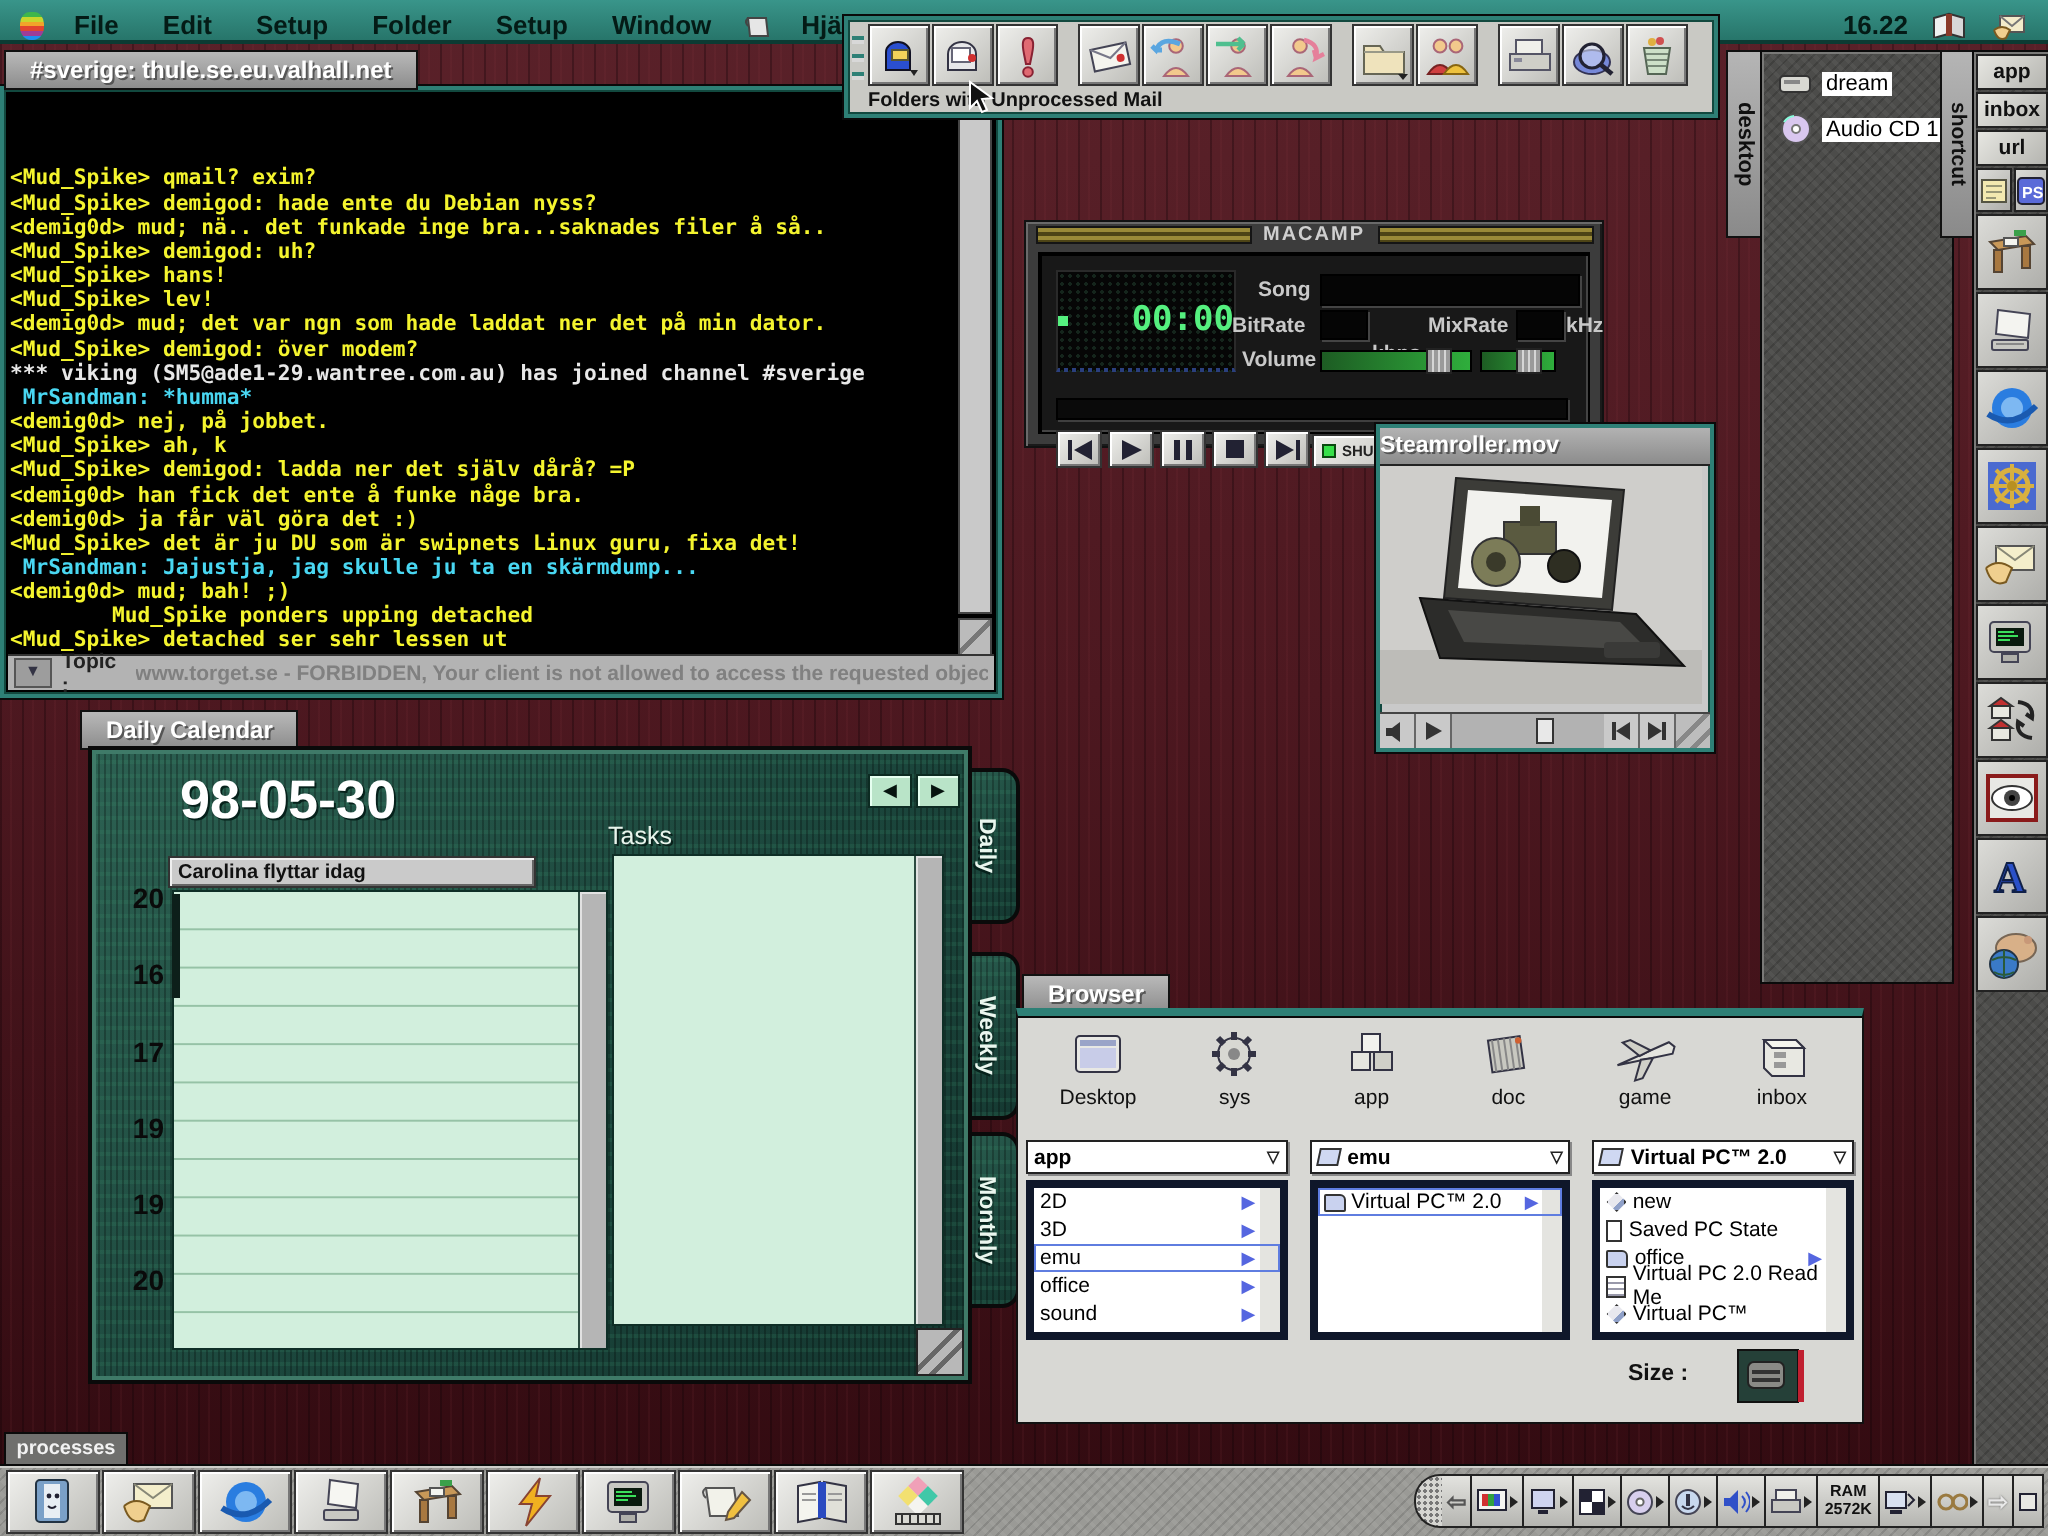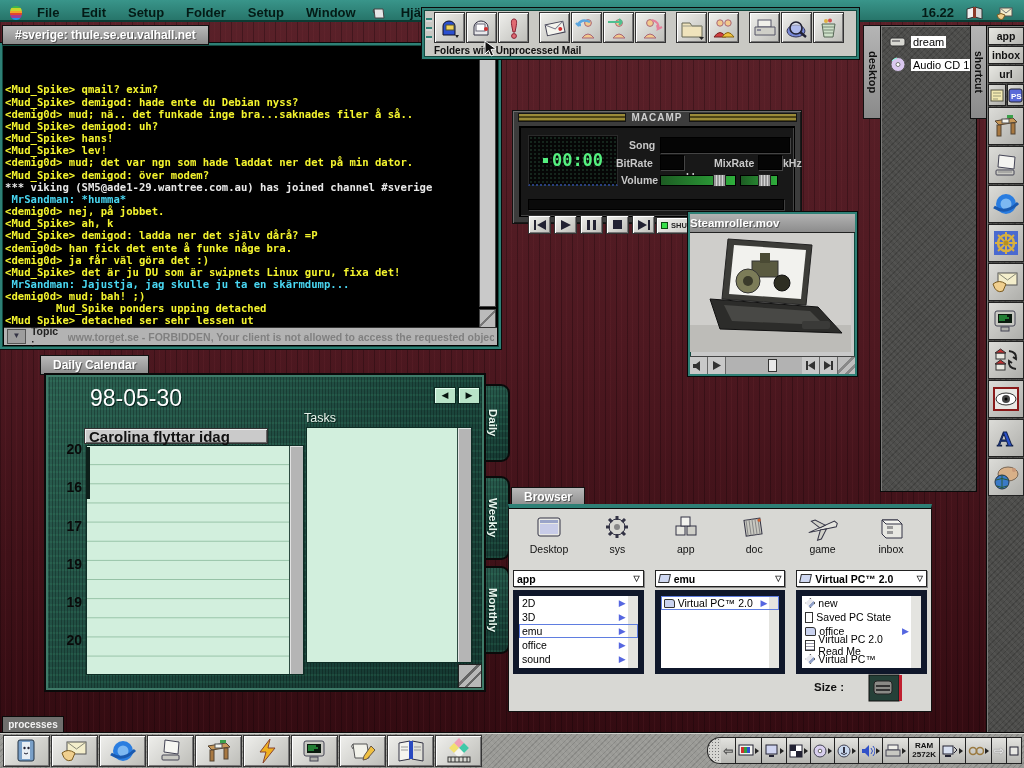--- a/index.html
+++ b/index.html
@@ -53,21 +53,21 @@
     box-shadow:inset 1px 1px 0 #6a6a6a,inset -1px -1px 0 #1a1a1a;z-index:6}
   .ma-title{height:12px;display:flex;align-items:center;justify-content:center;gap:6px;
     color:#cfcfcf;font-size:10px;font-weight:bold;letter-spacing:1px}
   .ma-bars{width:106px;height:7px;border:1px solid #151515;
     background:repeating-linear-gradient(180deg,#9a8a38 0 2px,#4d4416 2px 4px)}
   .ma-body{position:absolute;left:6px;top:15px;right:6px;bottom:6px;background:#181818;border:1px solid #000;
     box-shadow:inset 1px 1px 0 #000,inset -1px -1px 0 #444}
   .ma-led{position:absolute;left:8px;top:8px;width:88px;height:48px;background:#060606;border:1px solid #2a2a2a;
     background-image:radial-gradient(#15251c 1px,transparent 1px);background-size:4px 4px;
     color:#55f07f;font-family:"DejaVu Sans Mono",monospace;font-weight:bold;font-size:17px;
-    display:flex;align-items:center;justify-content:center;border-bottom:2px dotted #2a3f7e}
+    display:flex;align-items:center;justify-content:space-between;border-bottom:2px dotted #2a3f7e}
   .ma-led .dot{width:5px;height:5px;background:#55f07f;margin-right:4px}
   .ma-lbl{color:#c9c9c9;font-size:10.5px;font-weight:bold;position:absolute}
   .ma-field{position:absolute;background:#050505;border:1px solid #000;box-shadow:1px 1px 0 #444}
   .ma-vol{position:absolute;height:9px;background:linear-gradient(90deg,#1d5c23,#2fae3c);border:1px solid #000}
   .ma-thumb{position:absolute;width:11px;height:11px;top:-2px;border:1px solid #222;
     background:repeating-linear-gradient(90deg,#9a9a9a 0 2px,#d5d5d5 2px 3px)}
   .ma-prog{position:absolute;left:8px;right:10px;top:72px;height:9px;background:#0a0a0a;border:1px solid #000;box-shadow:1px 1px 0 #3f3f3f}
   .ma-tr{position:absolute;left:8px;top:88px;display:flex;gap:3px}
   .ma-btn{width:21px;height:17px;display:flex;align-items:center;justify-content:center}
   .ma-shuffle{position:absolute;left:136px;top:90px;height:15px;display:flex;align-items:center;gap:3px;
@@ -83,53 +83,53 @@
   .qt-track{flex:1;position:relative;background:#b2b2b2}
   .qt-pos{position:absolute;left:55%;top:2px;width:7px;height:11px;background:#e8e8e8;border:1px solid #333}
   
   .cal-tab{left:40px;top:355px;z-index:8}
   .caltex{background:
      repeating-linear-gradient(90deg, rgba(0,0,0,.25) 0 1px, transparent 1px 3px),
      repeating-linear-gradient(0deg, rgba(60,150,110,.16) 0 2px, transparent 2px 7px),
      linear-gradient(135deg,#2c6152 0%,#1b463c 55%,#143730 100%)}
   .calendar{left:44px;top:373px;width:438px;height:315px;border:2px solid #0a0a0a;
     box-shadow:inset 0 0 0 2px #3f7a68;z-index:8}
-  .cal-date{position:absolute;left:44px;top:10px;color:#fff;font-size:23px;font-weight:normal;text-shadow:1px 1px 0 #06211b}
+  .cal-date{position:absolute;left:44px;top:10px;color:#fff;font-size:27px;font-weight:bold;text-shadow:1px 1px 0 #06211b}
   .cal-nav{position:absolute;right:4px;top:12px;display:flex;gap:2px}
   .cal-nav .nb{width:20px;height:15px;background:#b9e4c8;border:1px solid #0c2b22;color:#06140f;
     font-size:9px;line-height:15px;text-align:center;box-shadow:inset 1px 1px 0 #e6fff0}
   .cal-hours{position:absolute;left:14px;top:66px;width:22px;color:#0a0a0a;font-weight:bold;font-size:14px;text-align:right}
   .cal-hours div{height:38.3px}
   .mint{background:linear-gradient(180deg,transparent 0 18px,#96c2a6 18px 19px);background-size:100% 19.15px;background-color:#d2efdd;border:1px solid #0e2e26}
   .cal-sched{position:absolute;left:40px;top:70px;width:216px;height:228px}
   .cal-tick{position:absolute;left:40px;top:72px;width:4px;height:52px;background:#0d1f1a}
   .sbar{position:absolute;top:0;bottom:0;right:0;width:13px;background:#b5b5b5;border-left:1px solid #2c4a40;
     box-shadow:inset 1px 1px 0 #e2e2e2}
   .cal-event{position:absolute;left:38px;top:53px;width:184px;height:16px;background:#cacaca;
     border:1px solid #333;box-shadow:inset 1px 1px 0 #efefef,inset -1px -1px 0 #666;
-    font-size:15px;font-weight:bold;color:#111;line-height:15px;padding-left:4px;box-sizing:border-box}
+    font-size:10px;font-weight:bold;color:#111;line-height:15px;padding-left:4px;box-sizing:border-box}
   .tasks-lbl{position:absolute;left:258px;top:36px;color:#e8f4ec;font-size:12.5px;text-shadow:1px 1px 0 #09201a}
   .cal-tasks{position:absolute;left:260px;top:52px;width:164px;height:234px}
   .cal-resize{position:absolute;right:2px;bottom:2px;width:22px;height:22px;background:#b8b8b8;border:1px solid #222;
     background-image:linear-gradient(135deg,transparent 40%,#666 40% 48%,transparent 48% 62%,#666 62% 70%,transparent 70%)}
   .vtab{position:absolute;width:30px;border:2px solid #0a0a0a;border-left:none;border-radius:0 9px 9px 0;
     color:#eaf6ee;font-size:11.5px;font-weight:bold;writing-mode:vertical-rl;
     display:flex;align-items:center;justify-content:center;text-shadow:1px 1px 0 #06211b;z-index:7}
   
   .brw-tab{left:511px;top:487px;z-index:10}
   .browser{left:508px;top:504px;width:422px;height:203px;background:#d8d8d4;border:1px solid #111;
     border-top:4px solid #2e8076;box-shadow:inset 0 1px 0 #0a0a0a;z-index:10}
   .places{position:absolute;left:4px;top:6px;right:4px;height:52px;display:flex;justify-content:space-between;padding:0 8px}
   .place{width:56px;display:flex;flex-direction:column;align-items:center;gap:1px;font-size:10.5px;color:#111}
   .cols{position:absolute;left:4px;top:62px;right:4px;display:flex;gap:11px}
   .col{flex:1;display:flex;flex-direction:column}
   .col-h{height:15px;background:#fff;border:1px solid #222;box-shadow:1px 1px 0 #888;
     display:flex;align-items:center;gap:4px;font-size:10.5px;font-weight:bold;padding:0 3px}
   .col-h .dd{margin-left:auto;font-size:8px;color:#222}
-  .col-list{height:72px;background:#fff;border:6px solid #0f172a;margin-top:3px;position:relative;
+  .col-list{height:72px;background:#fff;border:4px solid #0f172a;margin-top:3px;position:relative;
     box-shadow:inset -10px 0 0 #e4e4e0;overflow:hidden}
   .fitem{height:14px;display:flex;align-items:center;gap:3px;font-size:10.5px;padding:0 12px 0 3px;position:relative}
   .fitem .arr{margin-left:auto;color:#5566e0;font-size:9px}
   .fitem.sel{outline:1px solid #5f7de0;outline-offset:-1px}
   .fi{width:11px;height:9px;flex:none;box-sizing:border-box}
   .fi.folder{background:#c9d2ef;border:1px solid #333;border-radius:1px 3px 1px 1px}
   .fi.doc{width:8px;height:11px;background:#fff;border:1px solid #333}
   .fi.readme{width:10px;height:11px;background:repeating-linear-gradient(180deg,#fff 0 2px,#99a 2px 3px);border:1px solid #333}
   .fi.app{width:10px;height:10px;background:linear-gradient(135deg,#e8e8ee 60%,#8fa0c8 60%);border:1px solid #333;
     clip-path:polygon(50% 0,100% 50%,50% 100%,0 50%)}

